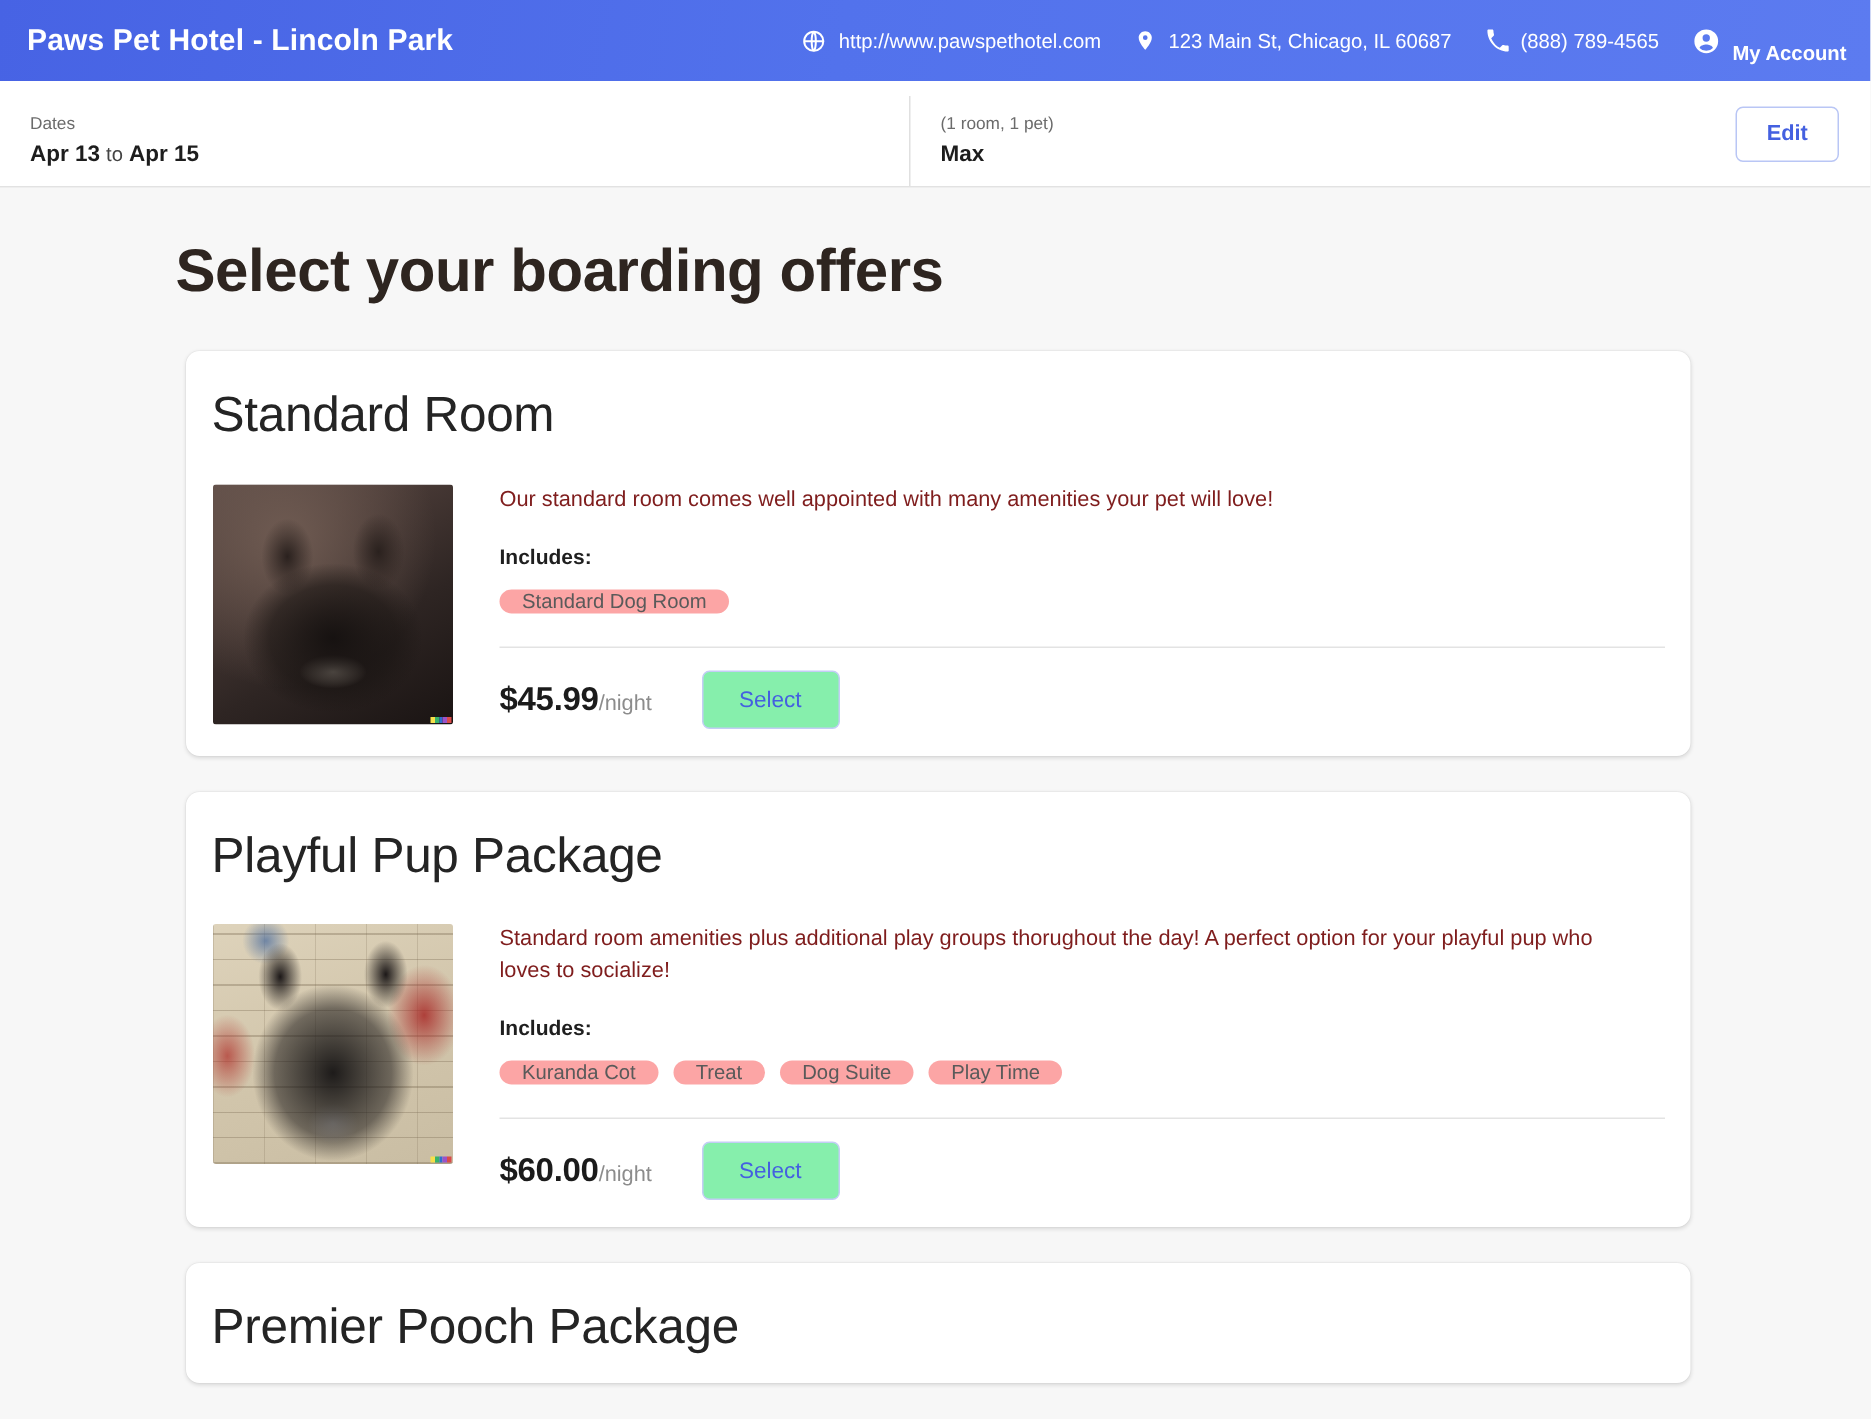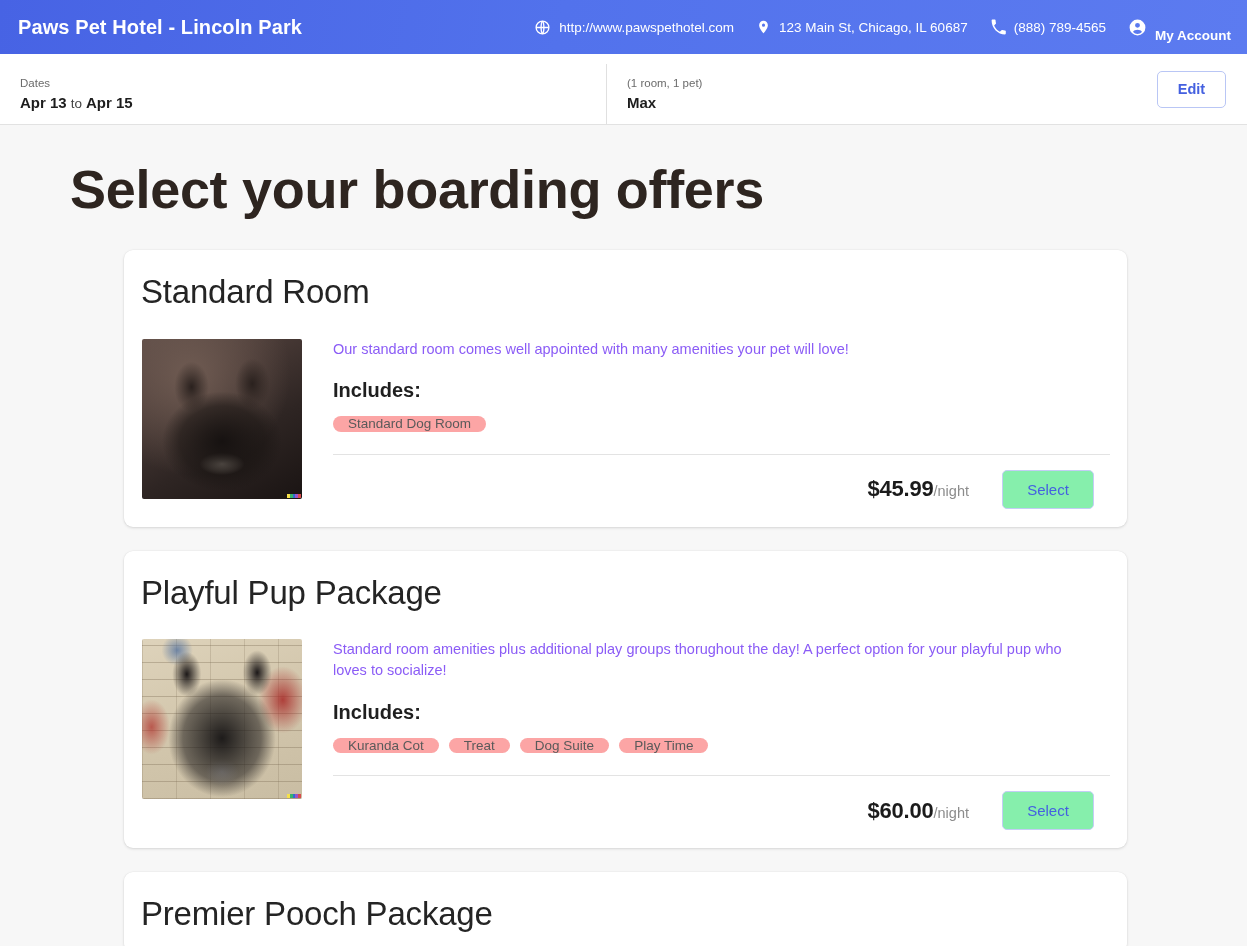--- a/index.html
+++ b/index.html
@@ -119,25 +119,25 @@
     cursor: pointer;
     padding: 0 14px;
   }
 
   
   .content {
     padding: 0 0 0 0;
   }
 
   .page-title {
-    font-size: 54px;
+    font-size: 40px;
     font-weight: bold;
     color: #2e2520;
     letter-spacing: -0.3px;
-    margin: 33px 0 0 70px;
+    margin: 33px 0 0 117px;
     line-height: 1.15;
   }
 
   .cards {
     margin: 30px 0 0 124px;
     width: 1003px;
   }
 
   .card {
     background: #ffffff;
@@ -182,26 +182,26 @@
     display: grid;
     grid-template-columns: repeat(5, 1fr);
   }
   .thumb .dalle i { display: block; }
 
   .details { flex: 1 1 auto; min-width: 0; display: flex; flex-direction: column; }
 
   .desc {
     font-size: 14.5px;
     line-height: 1.42;
-    color: #8b5cf6;
+    color: #7f1d1d;
     max-width: 742px;
   }
 
   .includes-label {
-    font-size: 20px;
+    font-size: 14px;
     font-weight: bold;
     color: #1f1f1f;
     margin-top: 20px;
   }
 
   .chips {
     display: flex;
     flex-wrap: wrap;
     gap: 10px;
     margin-top: 14px;
@@ -219,21 +219,21 @@
 
   .divider {
     height: 1px;
     background: #e3e3e3;
     margin-top: 22px;
   }
 
   .card-footer {
     display: flex;
     align-items: center;
-    justify-content: flex-end;
+    justify-content: flex-start;
     gap: 18px;
     margin-top: 15px;
     padding-right: 16px;
   }
 
   .price {
     font-size: 22px;
     font-weight: bold;
     color: #1b1b1b;
     letter-spacing: -0.2px;

